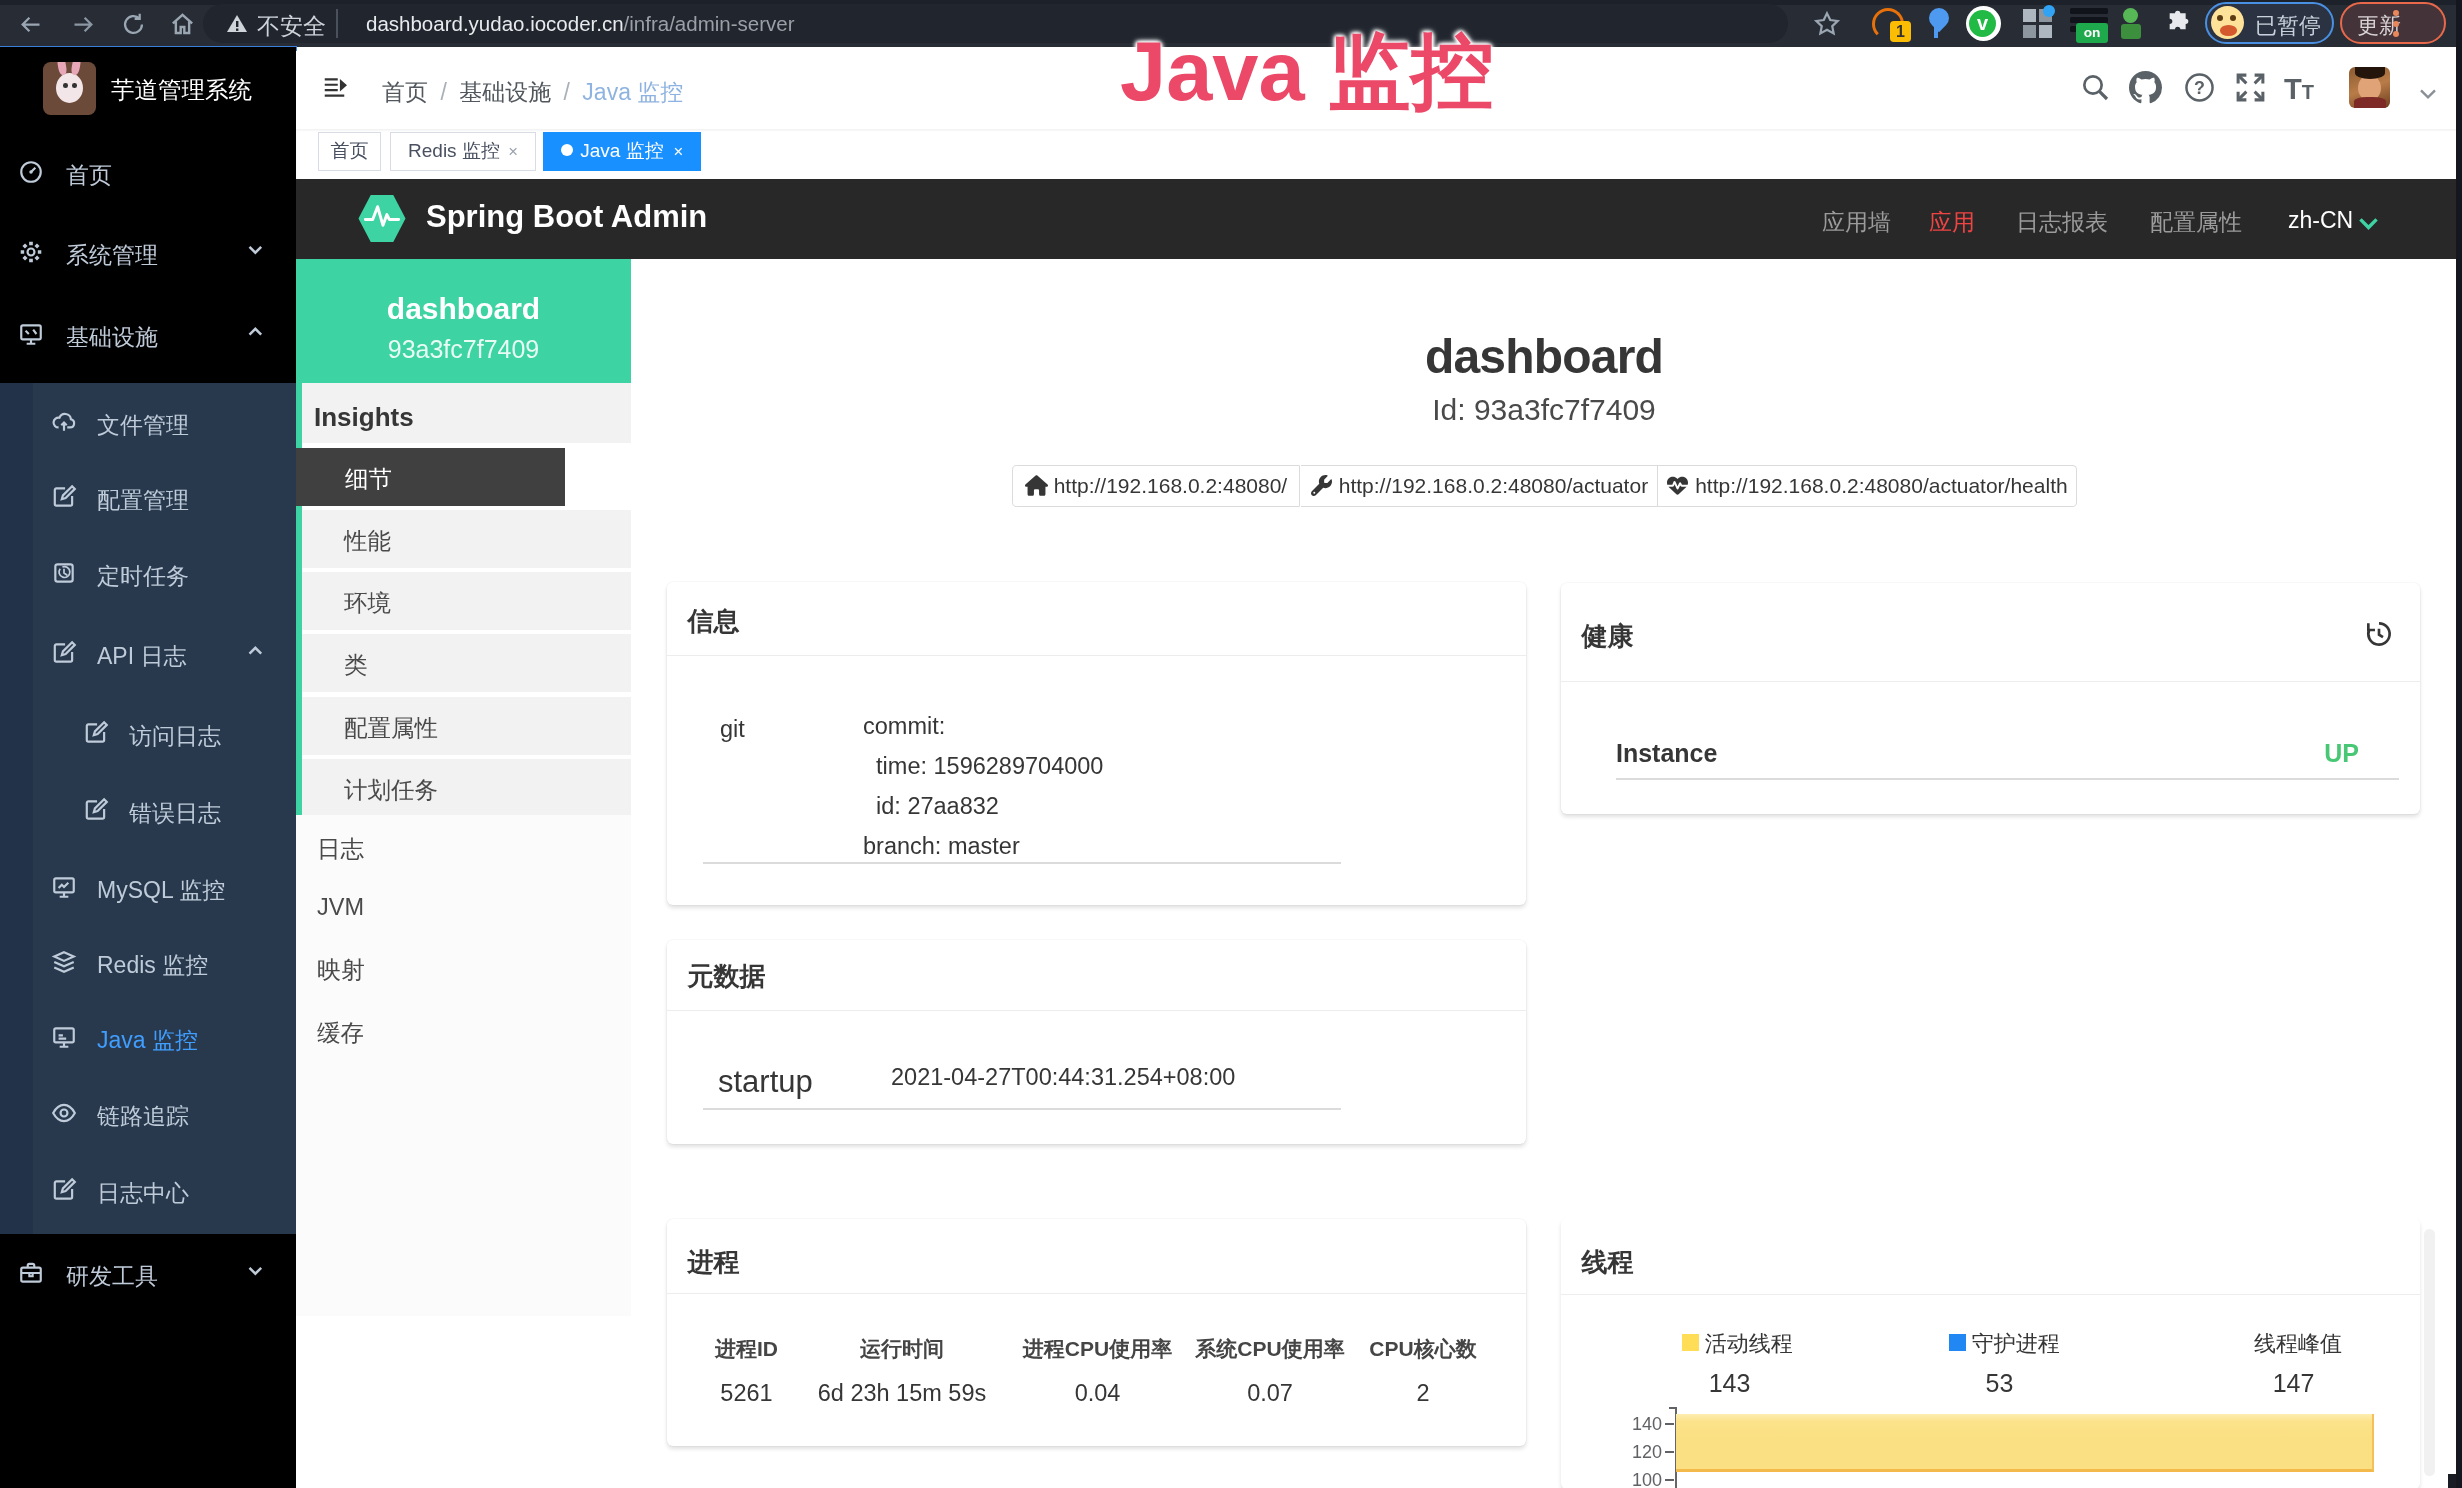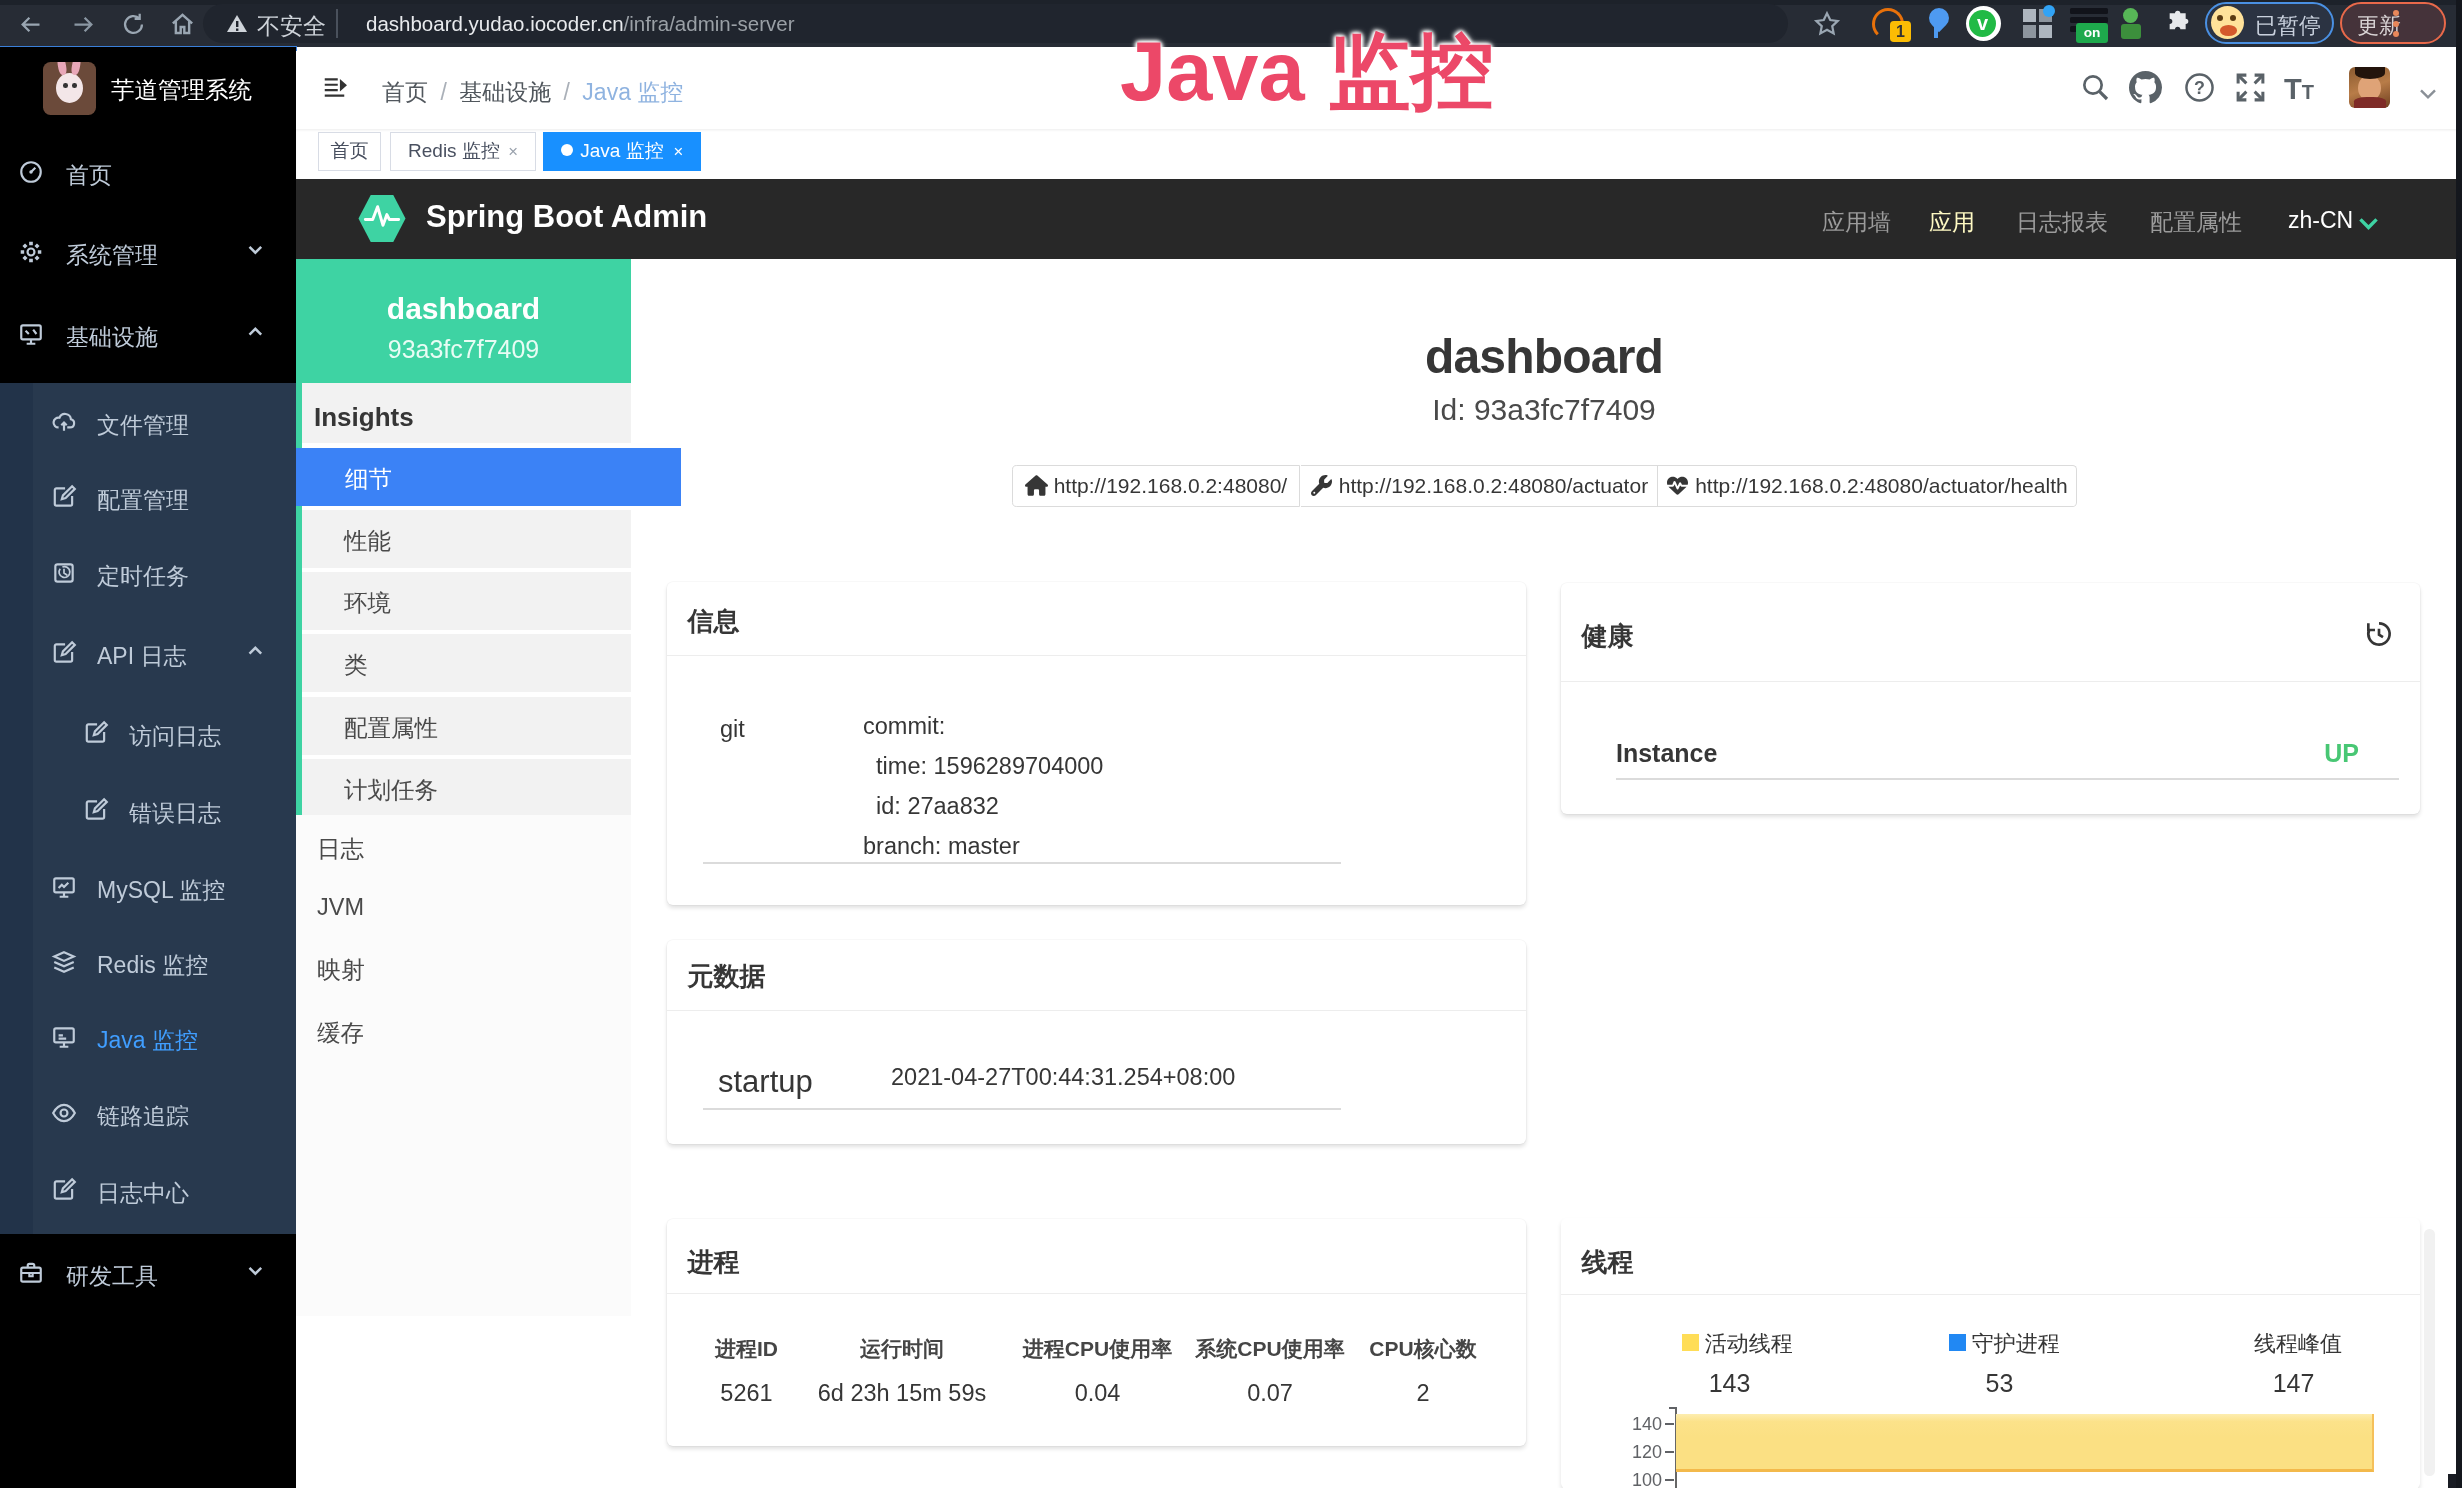--- a/index.html
+++ b/index.html
@@ -269,38 +269,38 @@
     </div>
   </div>
 
   <div id="sbahead">
     <svg class="abs" style="left:61px;top:15px;" width="50" height="49" viewBox="0 0 100 100">
         <polygon points="27,2 73,2 98,50 73,98 27,98 2,50" fill="#3ed3a3"></polygon>
         <path d="M16 52 h15 l10 -26 11 38 8 -22 5 10 h19" stroke="#fff" stroke-width="6" fill="none" stroke-linecap="round" stroke-linejoin="round"></path>
       </svg>
     <div class="abs nowrap" style="left:130px;top:20px;font-size:31px;color:#fff;font-weight:bold;">Spring Boot Admin</div>
     <div class="abs nowrap" style="left:1526px;top:28px;font-size:23px;color:#9b9b9b;">应用墙</div>
-    <div class="abs nowrap" style="left:1633px;top:28px;font-size:23px;color:#fef9c3;">应用</div>
+    <div class="abs nowrap" style="left:1633px;top:28px;font-size:23px;color:#ef4444;">应用</div>
     <div class="abs nowrap" style="left:1720px;top:28px;font-size:23px;color:#9b9b9b;">日志报表</div>
     <div class="abs nowrap" style="left:1854px;top:28px;font-size:23px;color:#9b9b9b;">配置属性</div>
     <div class="abs nowrap" style="left:1992px;top:28px;font-size:23px;color:#fff;">zh-CN</div>
     <svg class="abs" style="left:2061px;top:35px;" width="23" height="20" viewBox="0 0 20 16">
         <path d="M3 4 L10 11 L17 4" stroke="#3ed3a3" stroke-width="3" fill="none"></path>
       </svg>
   </div>
 
   <div id="sbaside">
     <div class="abs" style="left:0;top:0;width:335px;height:124px;background:#3ed3a3;"></div>
     <div class="abs nowrap" style="left:0;top:33px;width:335px;text-align:center;font-size:30px;color:#fff;font-weight:bold;">dashboard</div>
     <div class="abs nowrap" style="left:0;top:76px;width:335px;text-align:center;font-size:25px;color:#e8fcf4;">93a3fc7f7409</div>
 
     <div class="abs" style="left:0;top:124px;width:335px;height:432px;background:#fff;border-left:6px solid #3ed3a3;"></div>
     <div class="abs" style="left:6px;top:124px;width:329px;height:60px;background:#f2f2f2;"></div>
     <div class="abs nowrap" style="left:18px;top:143px;font-size:26px;font-weight:bold;color:#363636;">Insights</div>
-    <div class="abs" style="left:0px;top:189px;width:385px;height:58px;background:#3b82f6;color:#fff;font-size:23.5px;">
+    <div class="abs" style="left:0px;top:189px;width:269px;height:58px;background:#404040;color:#fff;font-size:23.5px;">
         <span style="position:absolute;left:49px;top:15px;">细节</span>
       </div>
     <div class="abs" style="left:6px;top:251px;width:329px;height:58px;background:#f2f2f2;color:#4a4a4a;font-size:23.5px;">
         <span style="position:absolute;left:42px;top:15px;">性能</span>
       </div>
     <div class="abs" style="left:6px;top:313px;width:329px;height:58px;background:#f2f2f2;color:#4a4a4a;font-size:23.5px;">
         <span style="position:absolute;left:42px;top:15px;">环境</span>
       </div>
     <div class="abs" style="left:6px;top:375px;width:329px;height:58px;background:#f2f2f2;color:#4a4a4a;font-size:23.5px;">
         <span style="position:absolute;left:42px;top:15px;">类</span>

